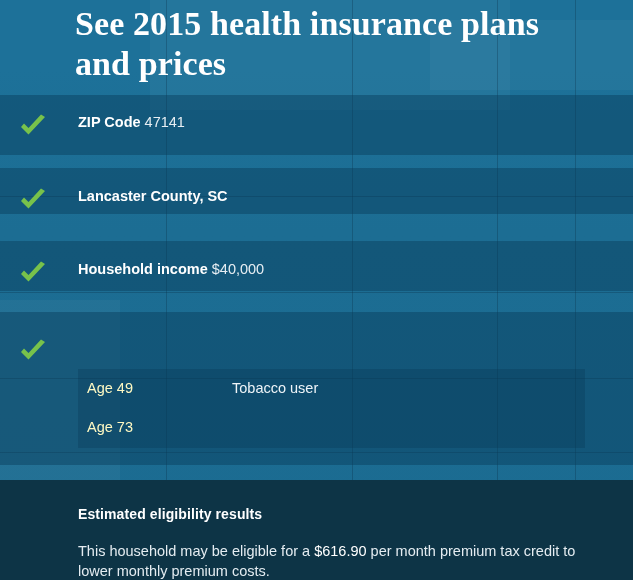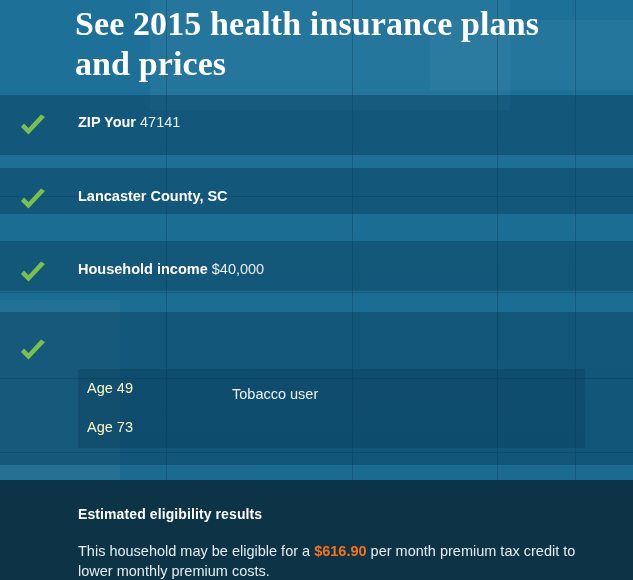--- a/index.html
+++ b/index.html
@@ -120,21 +120,21 @@
     left: 9px;
     top: 9px;
     font-size: 14.5px;
     line-height: 20px;
     color: #fef9c3;
     white-space: nowrap;
   }
   .member-tobacco {
     position: absolute;
     left: 154px;
-    top: 15px;
+    top: 9px;
     font-size: 14.5px;
     line-height: 20px;
     color: #eef4f8;
     white-space: nowrap;
   }
 
   
   #results-panel {
     position: absolute;
     left: 0;
@@ -151,21 +151,21 @@
     color: #ffffff;
     letter-spacing: 0.1px;
     margin-bottom: 13px;
   }
   #results-text {
     font-size: 14.5px;
     line-height: 20px;
     color: #e4ecf1;
     max-width: 528px;
   }
-  #results-text b { font-weight: 700; color: #f97316; }
+  #results-text b { font-weight: 400; color: #ffffff; }
 </style>
 </head>
 <body>
 
 <div id="map-backdrop">
 
   <div class="map-landmass" style="left:150px;top:-10px;width:360px;height:120px;"></div>
   <div class="map-landmass" style="left:430px;top:20px;width:210px;height:70px;"></div>
   <div class="map-landmass" style="left:0px;top:300px;width:120px;height:180px;"></div>
 
@@ -185,21 +185,21 @@
     <h1 id="page-title">See 2015 health insurance plans and prices</h1>
   </div>
 
   <div class="summary-row" id="row-zip">
     <span class="row-check">
       <svg width="30" height="28" viewBox="0 0 30 28" aria-hidden="true">
         <path d="M3 15 L10.5 22.5 L27 5 L23 2.5 L10.5 16 L6 11.5 Z" fill="#78c24b"></path>
       </svg>
     </span>
     <span class="row-label">
-      <span class="lbl">ZIP Your</span>
+      <span class="lbl">ZIP Code</span>
       <span class="val">47141</span>
     </span>
   </div>
 
   <div class="summary-row" id="row-county">
     <span class="row-check">
       <svg width="30" height="28" viewBox="0 0 30 28" aria-hidden="true">
         <path d="M3 15 L10.5 22.5 L27 5 L23 2.5 L10.5 16 L6 11.5 Z" fill="#78c24b"></path>
       </svg>
     </span>

